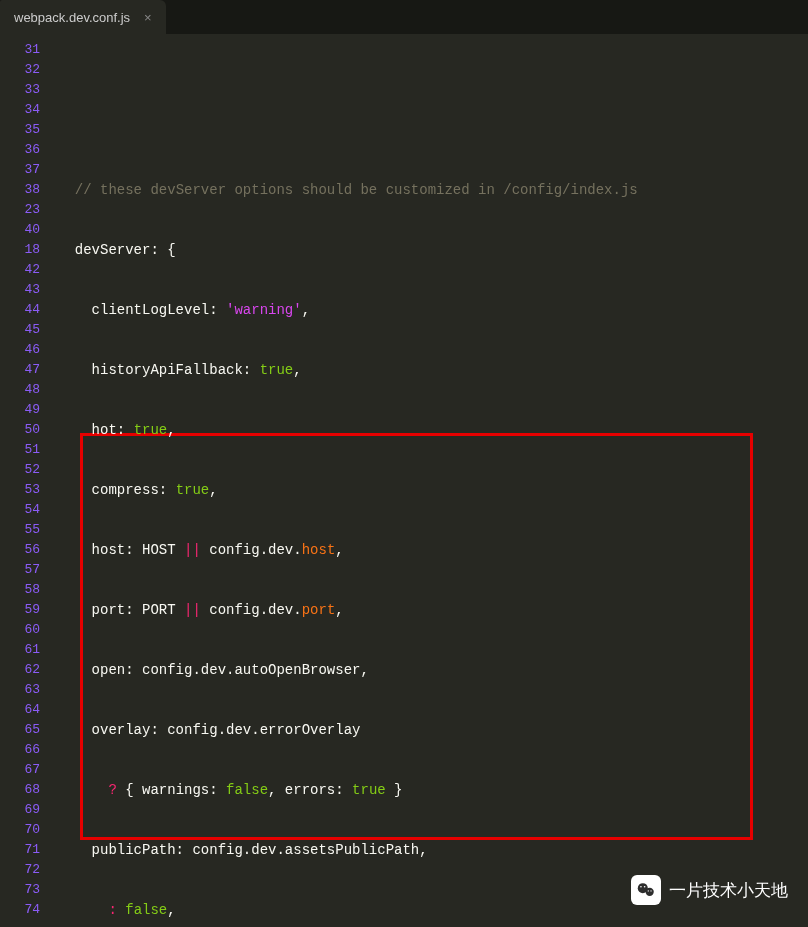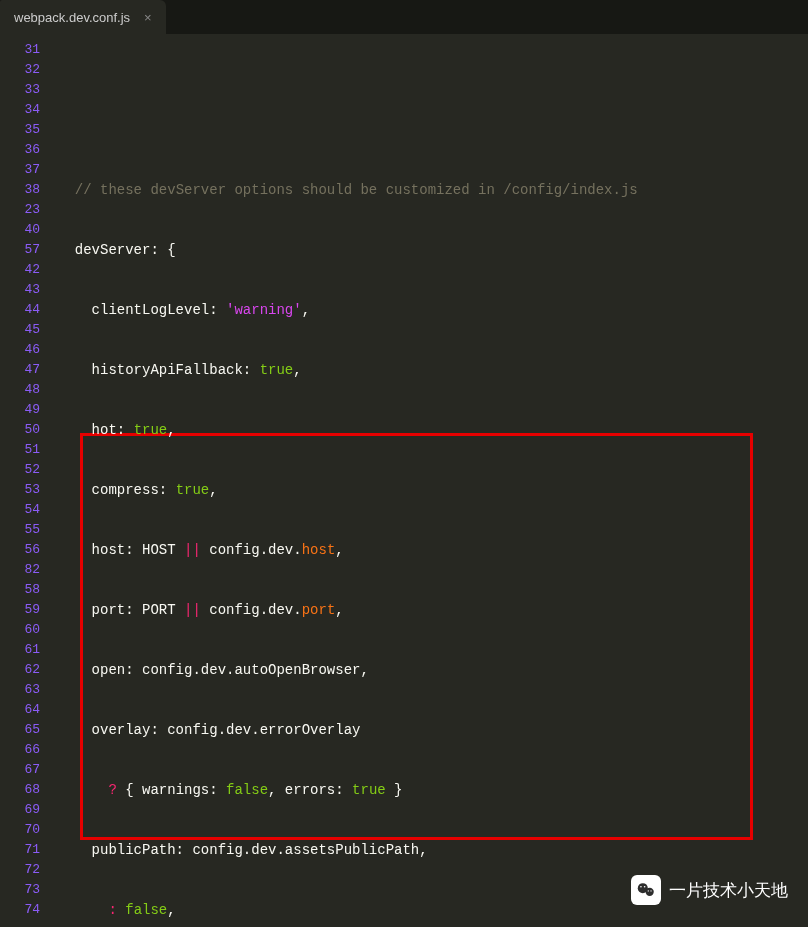--- a/index.html
+++ b/index.html
@@ -111,37 +111,37 @@
       <div class="ln">31</div>
       <div class="ln">32</div>
       <div class="ln">33</div>
       <div class="ln">34</div>
       <div class="ln">35</div>
       <div class="ln">36</div>
       <div class="ln">37</div>
       <div class="ln">38</div>
       <div class="ln">23</div>
       <div class="ln">40</div>
-      <div class="ln">57</div>
+      <div class="ln">18</div>
       <div class="ln">42</div>
       <div class="ln">43</div>
       <div class="ln">44</div>
       <div class="ln">45</div>
       <div class="ln">46</div>
       <div class="ln">47</div>
       <div class="ln">48</div>
       <div class="ln">49</div>
       <div class="ln">50</div>
       <div class="ln">51</div>
       <div class="ln">52</div>
       <div class="ln">53</div>
       <div class="ln">54</div>
       <div class="ln">55</div>
       <div class="ln">56</div>
-      <div class="ln">82</div>
+      <div class="ln">57</div>
       <div class="ln">58</div>
       <div class="ln">59</div>
       <div class="ln">60</div>
       <div class="ln">61</div>
       <div class="ln">62</div>
       <div class="ln">63</div>
       <div class="ln">64</div>
       <div class="ln">65</div>
       <div class="ln">66</div>
       <div class="ln">67</div>

